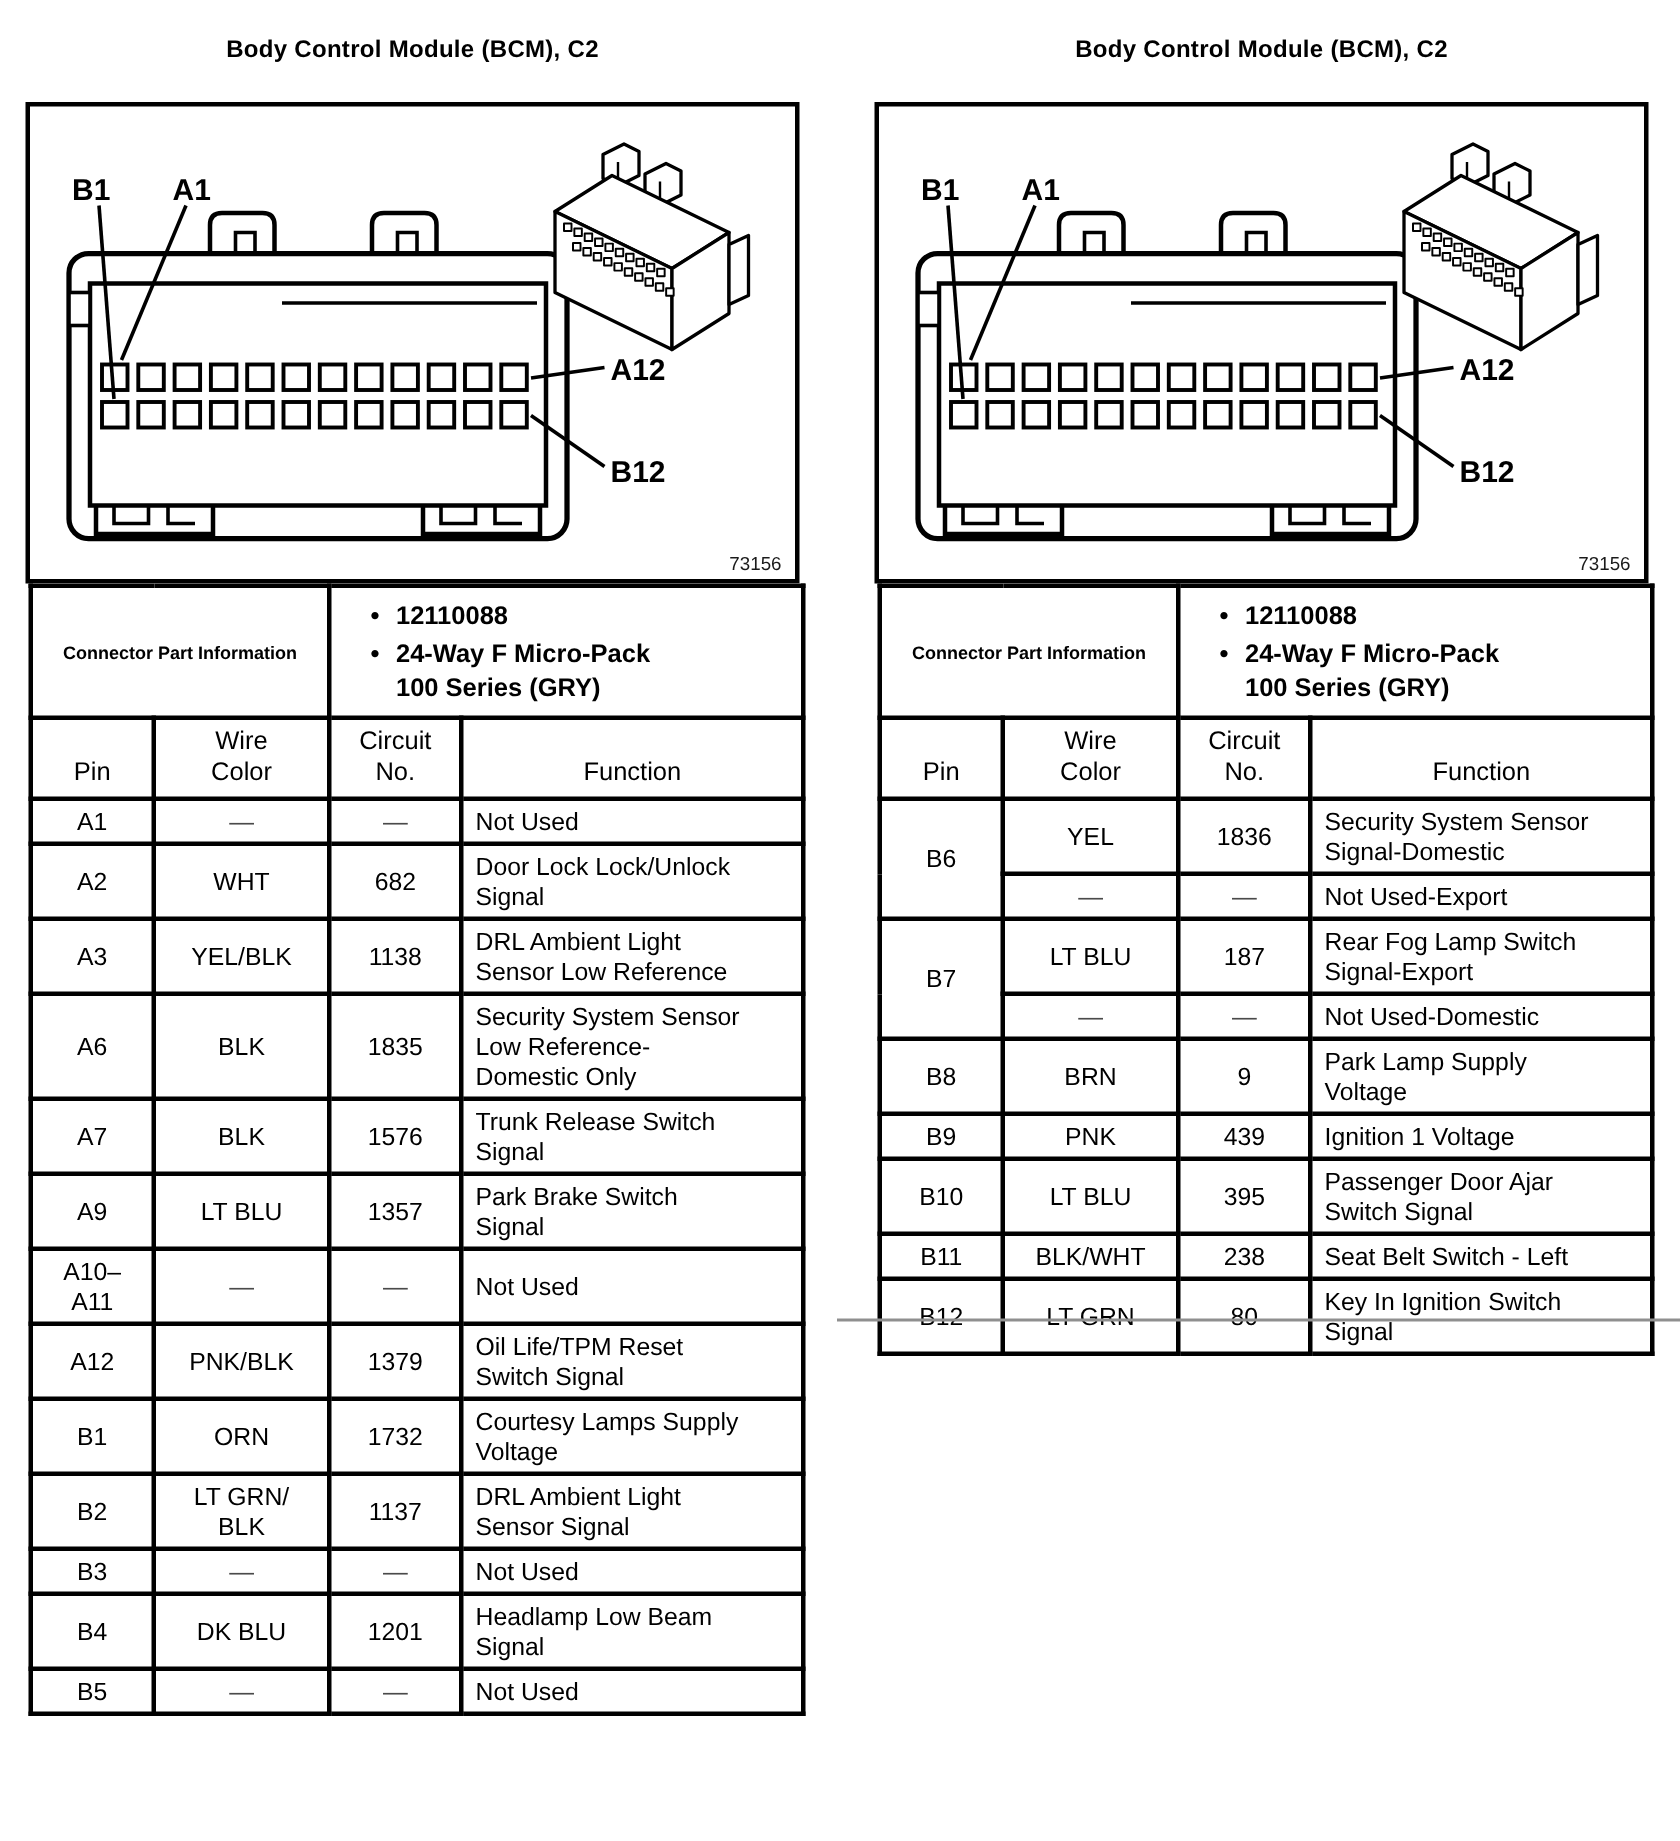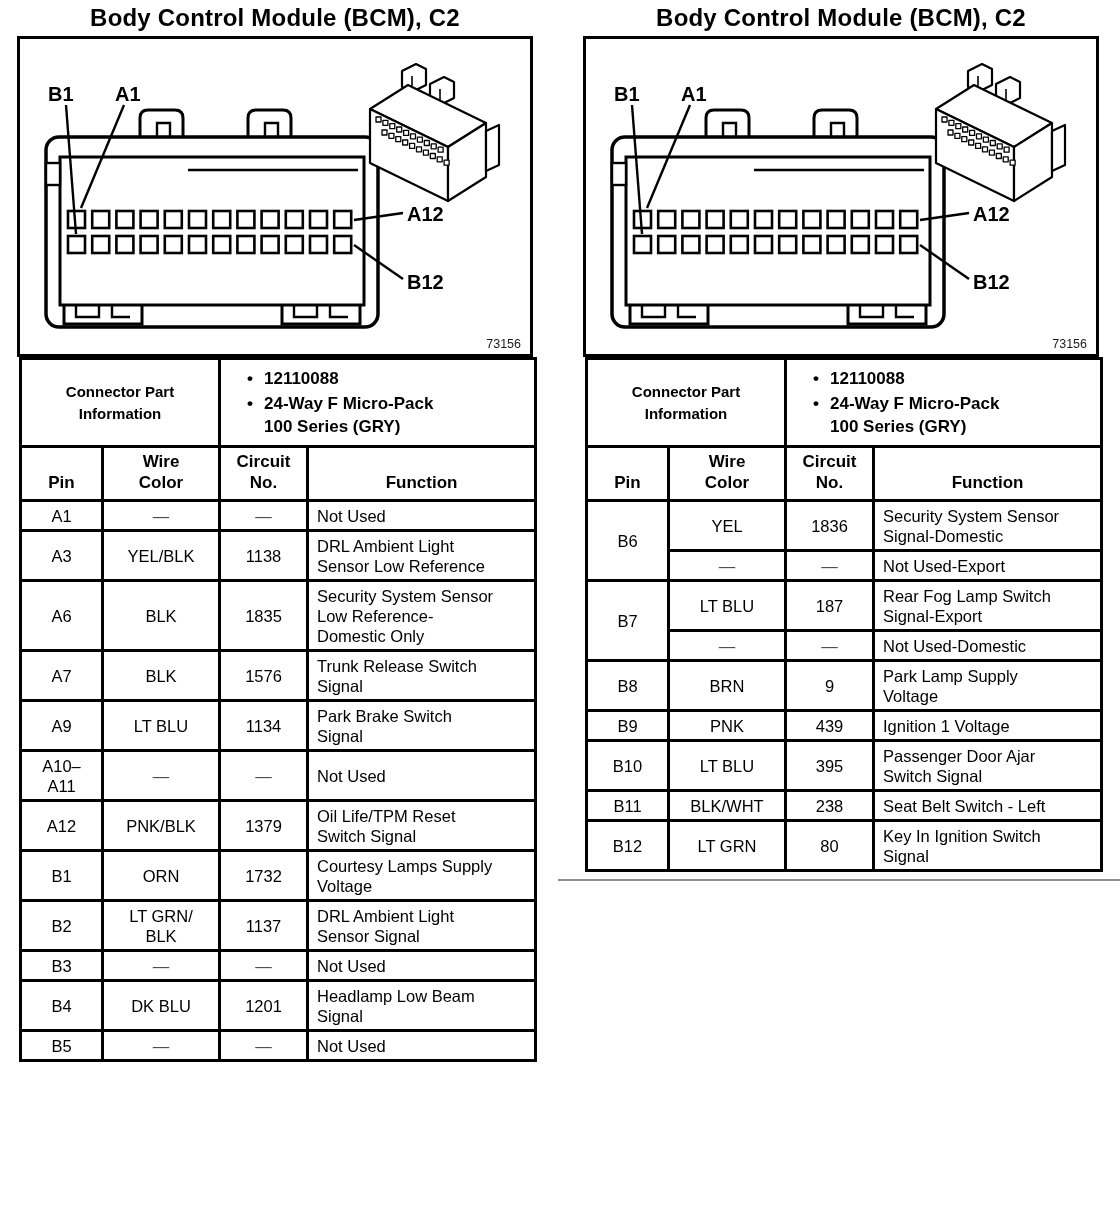--- a/index.html
+++ b/index.html
@@ -1,36 +1,36 @@
 <!DOCTYPE html>
 <html><head>
 <meta charset="utf-8">
 <style>
   html,body{margin:0;padding:0;background:#fff;}
   .page{position:relative;width:1120px;height:1227px;background:#fff;overflow:hidden;
         font-family:"Liberation Sans",sans-serif;color:#000;}
   .panel{position:absolute;top:0;width:516px;}
   .panel-left{left:17px;}
   .panel-right{left:583px;}
-  .panel-title{height:31px;margin:0;padding-top:5px;font-size:24px;font-weight:700;
+  .panel-title{height:31px;margin:16px;padding-top:5px;font-size:16px;font-weight:700;
                text-align:center;letter-spacing:.2px;line-height:26px;}
   .diagram-box{box-sizing:border-box;width:516px;height:321px;border:3px solid #000;background:#fff;}
   .diagram-svg{display:block;}
   .lbl{font:700 20px "Liberation Sans",sans-serif;fill:#000;}
   .fig-num{font:400 12.5px "Liberation Sans",sans-serif;fill:#1a1a1a;}
   .pin-table{border-collapse:collapse;table-layout:fixed;width:515px;margin-left:2px;background:#fff;}
   .pin-table td,.pin-table th{border:3px solid #000;box-sizing:border-box;overflow:hidden;}
   .row-part-info td{height:77px;vertical-align:middle;}
-  .part-info-cell{font-size:15px;font-weight:700;text-align:center;line-height:22px;padding:0 18px;}
+  .part-info-cell{font-size:12px;font-weight:700;text-align:center;line-height:22px;padding:0 18px;}
   .bullets-cell{padding:5px 4px 5px 26px;font-size:17px;font-weight:700;}
   .bullet-line{display:flex;gap:11px;line-height:23px;margin:2px 0;}
   .bullet-dot{flex:0 0 auto;}
   .bullet-text{white-space:pre-line;}
   .row-col-hdr th{height:54px;vertical-align:bottom;padding:0 2px 6px 2px;
-                  font-size:17px;font-weight:700;white-space:pre-line;line-height:21px;}
+                  font-size:17px;font-weight:400;white-space:pre-line;line-height:21px;}
   .pin-table td.cell{font-size:16.5px;font-weight:400;line-height:20px;padding:4px 4px 3px;
                      vertical-align:middle;text-align:center;white-space:pre-line;}
   .pin-table td.c-fn{text-align:left;padding-left:8px;padding-right:2px;}
   .pin-table td.dash{color:#4a4a4a;}
   .divider{position:absolute;left:558px;top:879px;width:562px;height:2px;background:#8f8f8f;}
 </style>
 </head>
 <body>
 
 <div class="page">
@@ -161,20 +161,27 @@
 No.</th>
           <th>Function</th>
         </tr>
       <tr>
               <td class="cell c-pin">A1</td>
               <td class="cell c-wire dash">—</td>
               <td class="cell c-circuit dash">—</td>
               <td class="cell c-fn">Not Used</td>
             </tr>
             <tr>
+              <td class="cell c-pin">A2</td>
+              <td class="cell c-wire">WHT</td>
+              <td class="cell c-circuit">682</td>
+              <td class="cell c-fn">Door Lock Lock/Unlock
+Signal</td>
+            </tr>
+            <tr>
               <td class="cell c-pin">A3</td>
               <td class="cell c-wire">YEL/BLK</td>
               <td class="cell c-circuit">1138</td>
               <td class="cell c-fn">DRL Ambient Light
 Sensor Low Reference</td>
             </tr>
             <tr>
               <td class="cell c-pin">A6</td>
               <td class="cell c-wire">BLK</td>
               <td class="cell c-circuit">1835</td>
@@ -185,21 +192,21 @@
             <tr>
               <td class="cell c-pin">A7</td>
               <td class="cell c-wire">BLK</td>
               <td class="cell c-circuit">1576</td>
               <td class="cell c-fn">Trunk Release Switch
 Signal</td>
             </tr>
             <tr>
               <td class="cell c-pin">A9</td>
               <td class="cell c-wire">LT BLU</td>
-              <td class="cell c-circuit">1134</td>
+              <td class="cell c-circuit">1357</td>
               <td class="cell c-fn">Park Brake Switch
 Signal</td>
             </tr>
             <tr>
               <td class="cell c-pin">A10–
 A11</td>
               <td class="cell c-wire dash">—</td>
               <td class="cell c-circuit dash">—</td>
               <td class="cell c-fn">Not Used</td>
             </tr>

